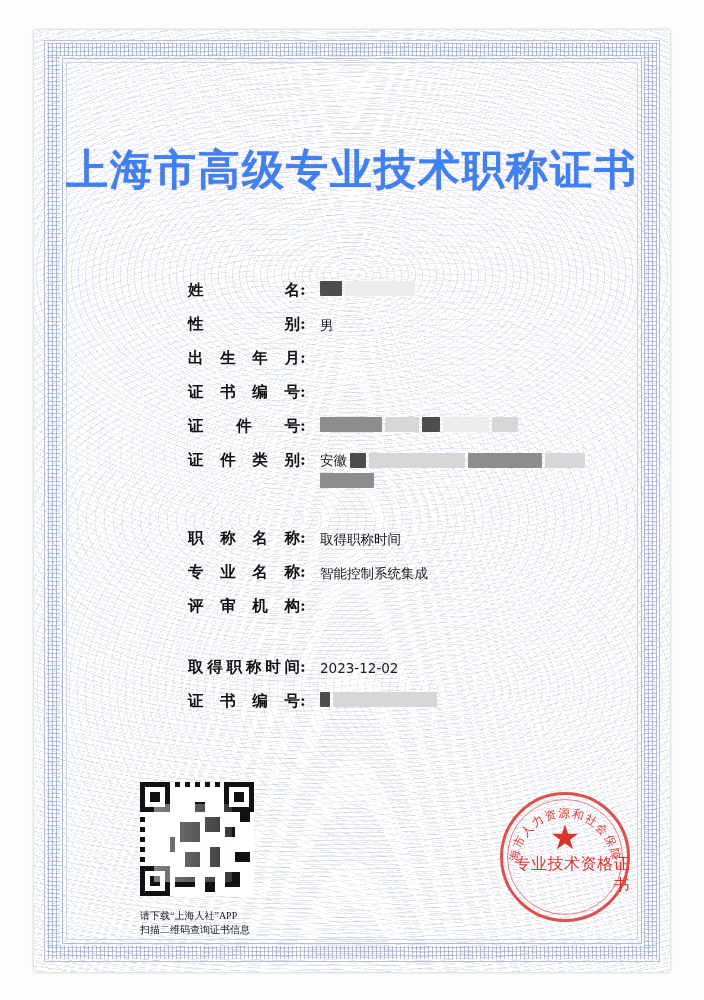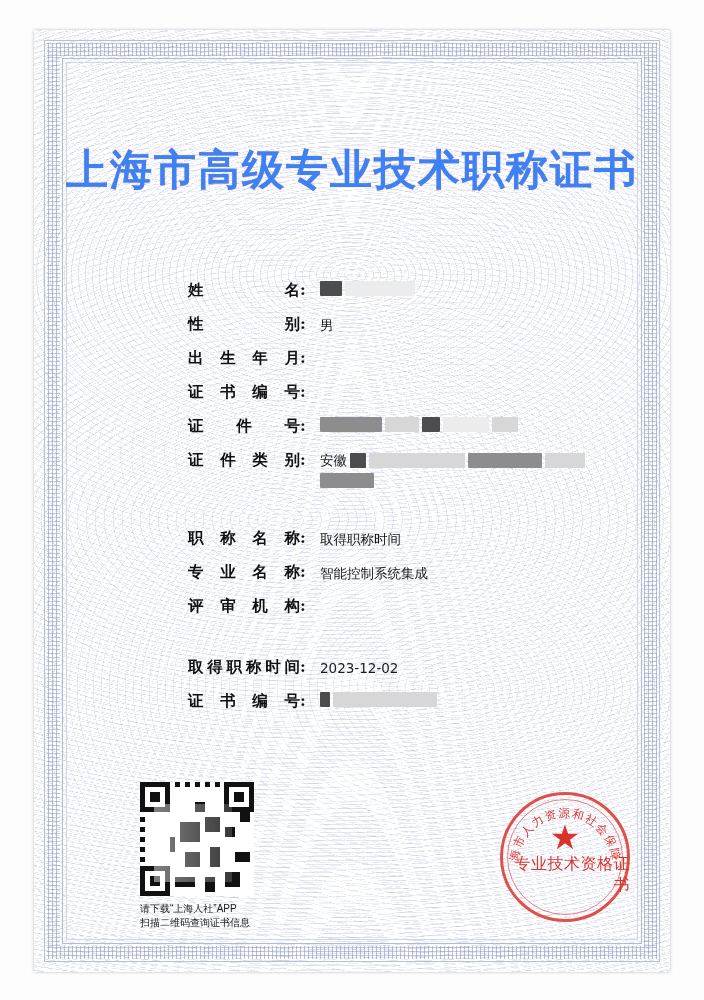--- a/index.html
+++ b/index.html
@@ -177,22 +177,22 @@
   .qr-blur {
     position: absolute;
     left: 14px; top: 22px;
     width: 78px; height: 78px;
     background:
       linear-gradient(90deg, rgba(255,255,255,0.55), rgba(255,255,255,0.2));
     filter: blur(0.4px);
     opacity: 0.85;
   }
   .qr-caption {
-    margin-top: 6px;
-    font-family: Liberation Sans, sans-serif;
+    margin-top: 13px;
+    font-family: Liberation Serif, serif;
     font-size: 10px;
     line-height: 14px;
     color: #1a1a1a;
     white-space: nowrap;
   }
 
   
   .seal {
     position: absolute;
     left: 466px;

